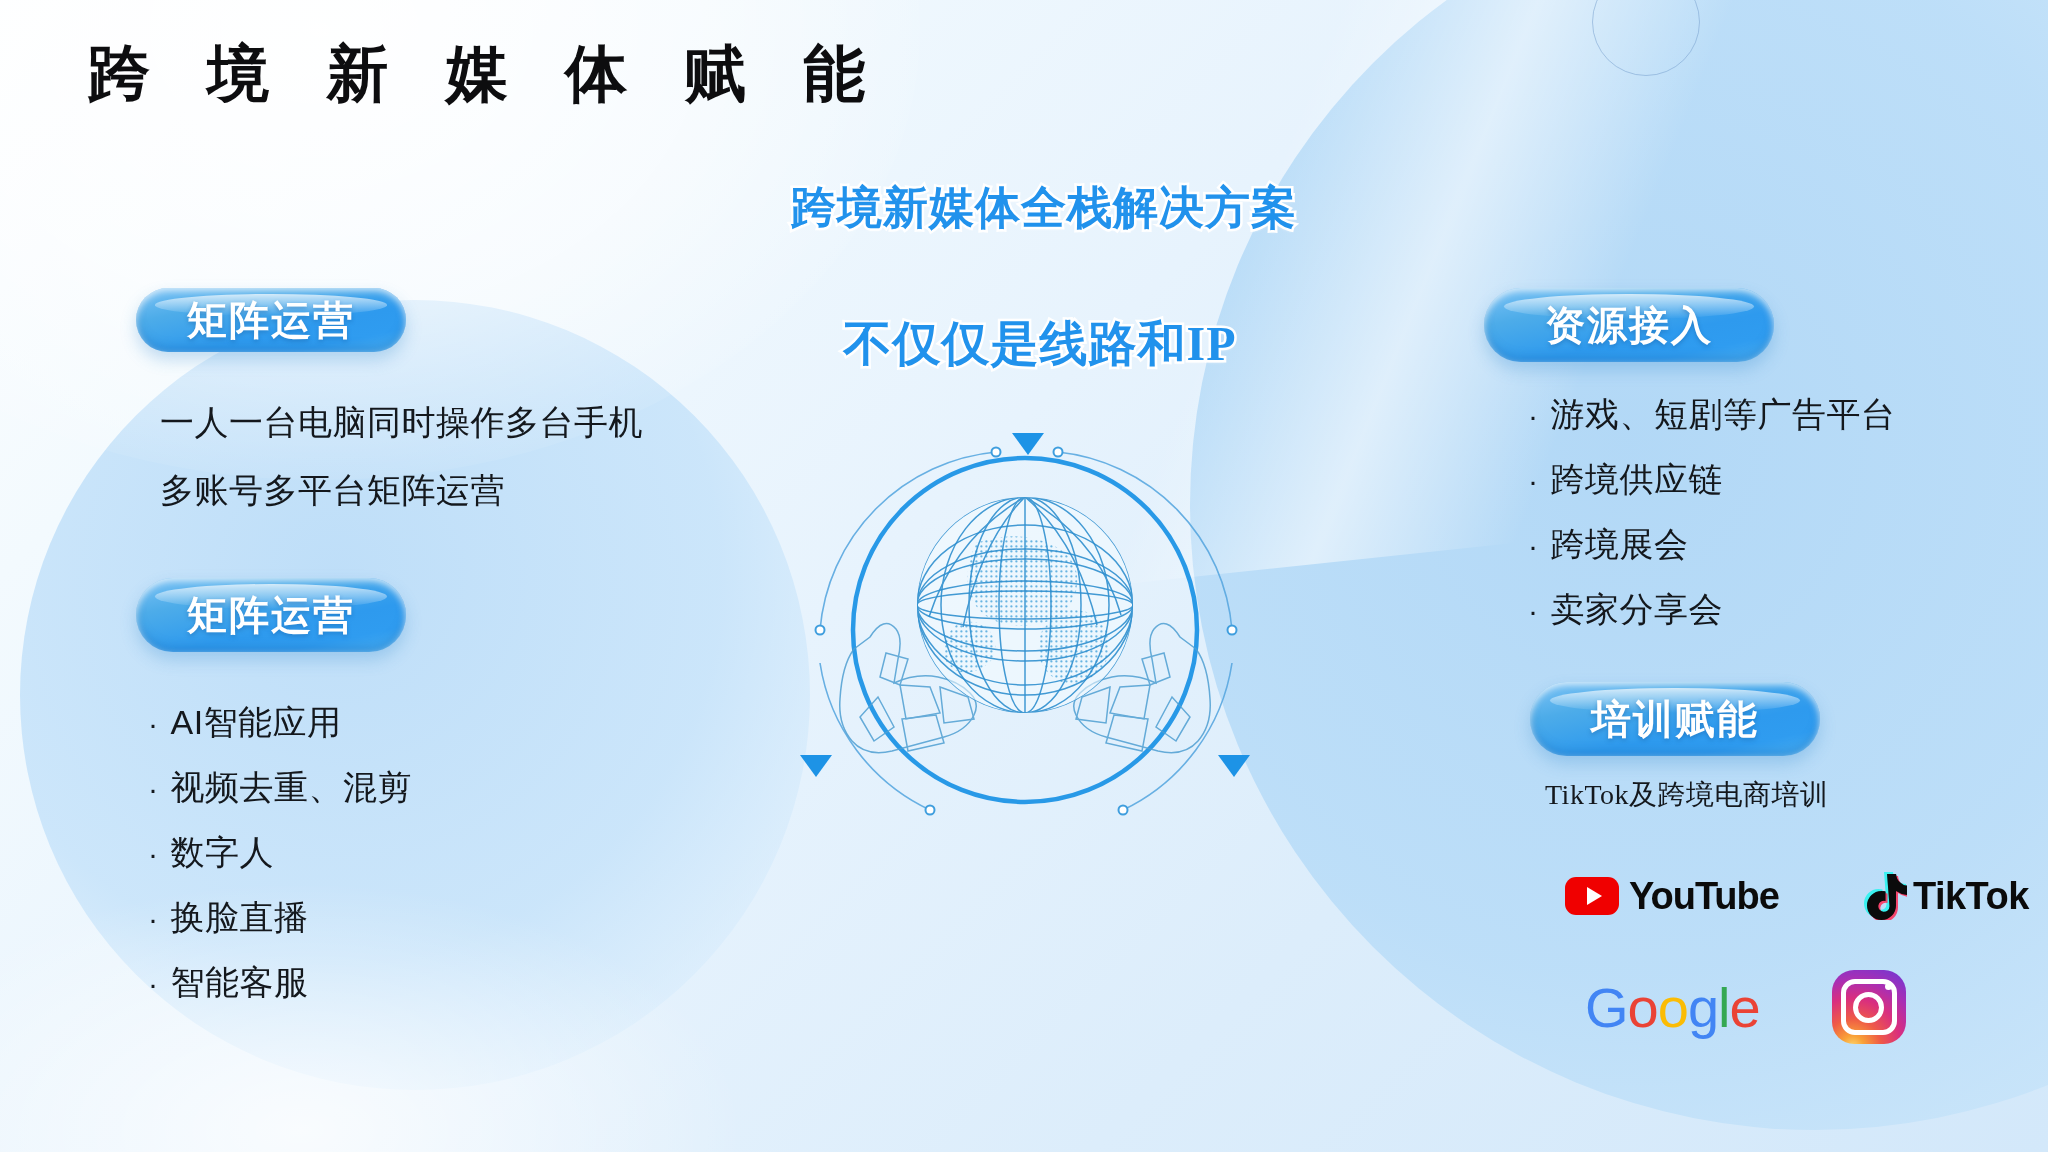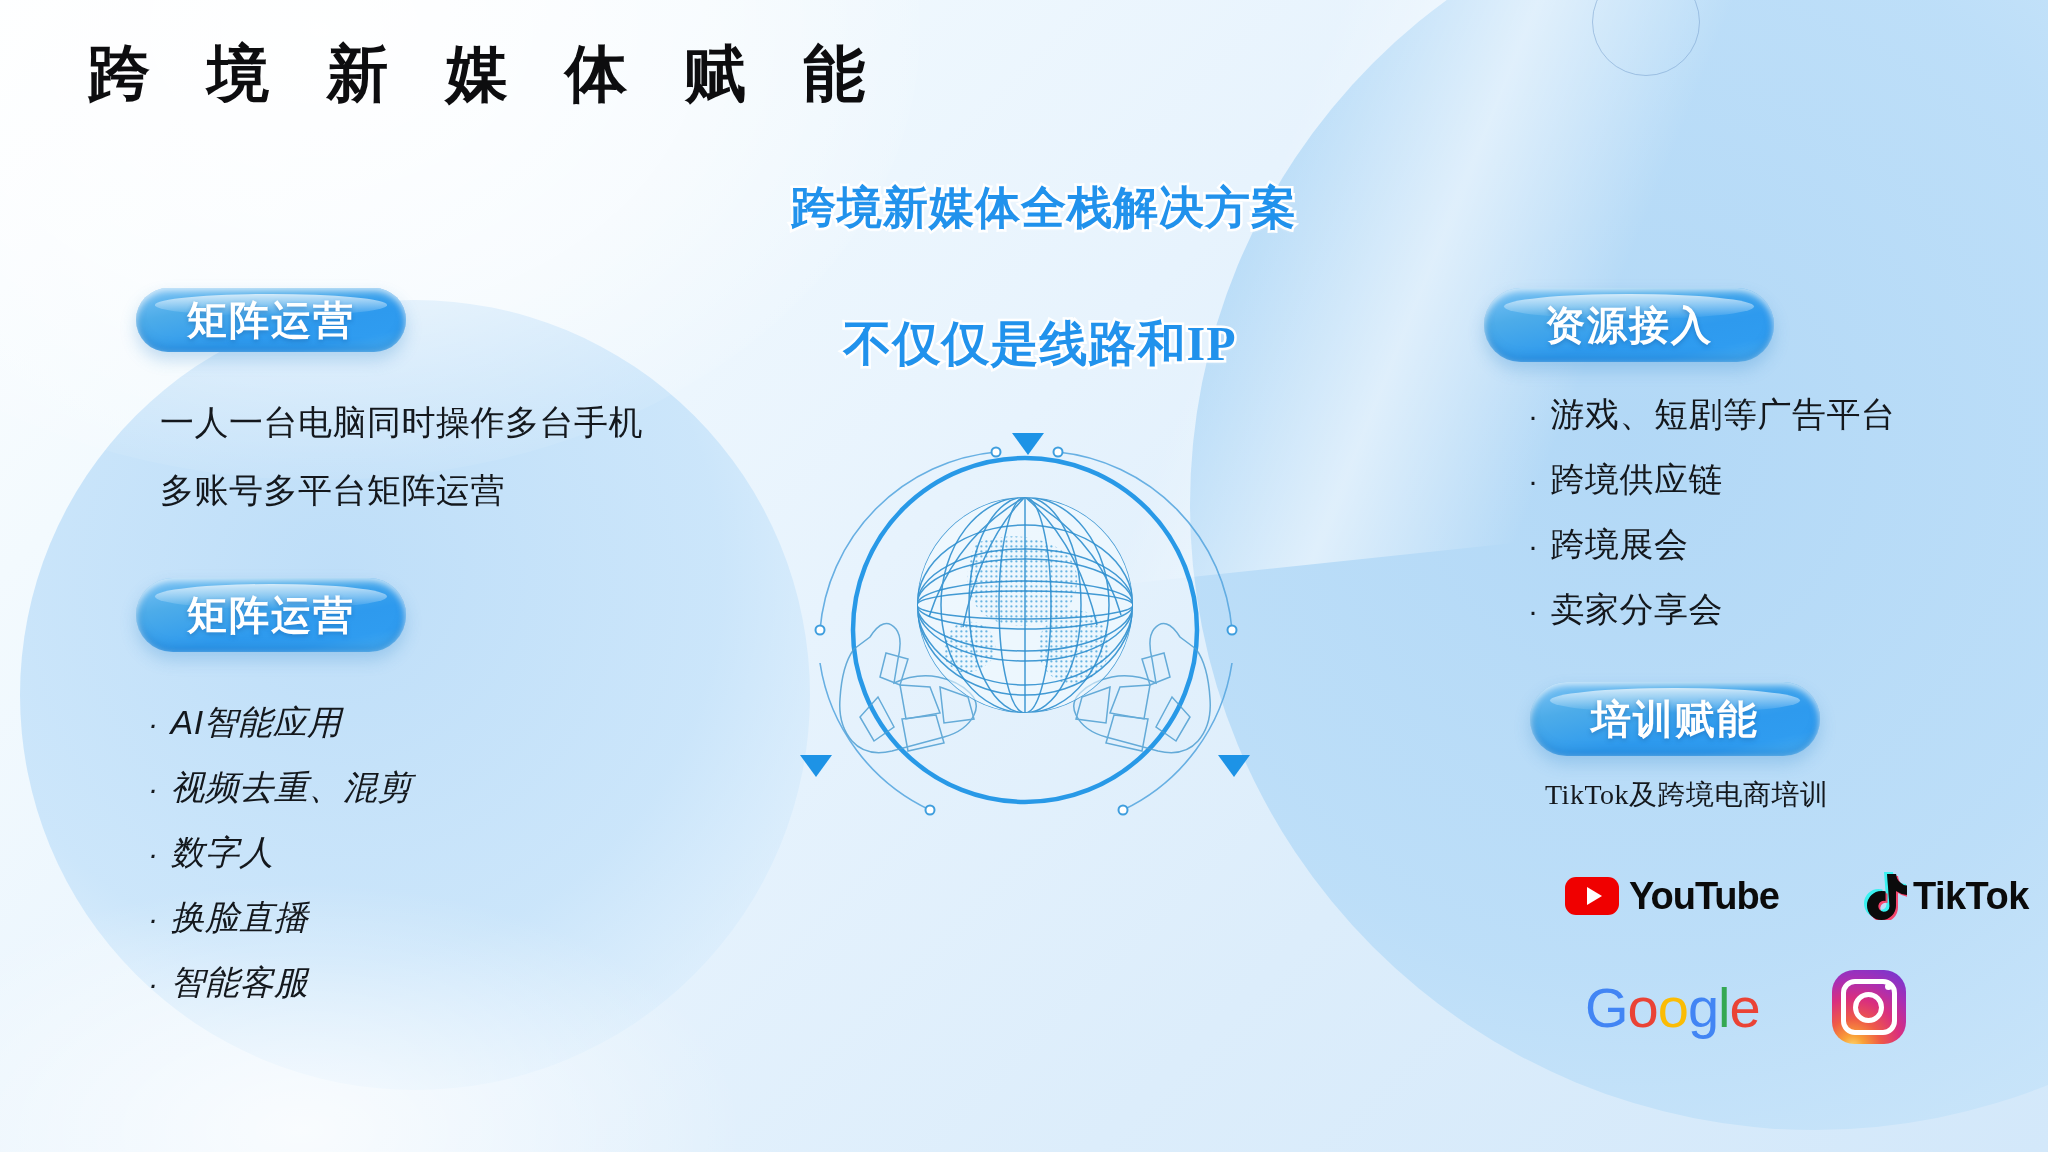--- a/index.html
+++ b/index.html
@@ -86,21 +86,21 @@
   #pill-resource{left:1484px;top:288px;width:290px;height:74px;}
   #pill-training{left:1530px;top:682px;width:290px;height:74px;}
   
   .body-line{
     position:absolute;color:#14181d;font-size:34px;white-space:nowrap;
     letter-spacing:.5px;
   }
   .bullet-dot{color:#14181d;margin-right:12px;font-size:30px;}
   #m-line-1{left:160px;top:400px;}
   #m-line-2{left:160px;top:468px;}
-  .left-bullet{left:148px;font-style:italic;}
+  .left-bullet{left:148px;}
   .right-bullet{left:1528px;}
   #s-b-1{top:700px;} #s-b-2{top:765px;} #s-b-3{top:830px;}
   #s-b-4{top:895px;text-align:center;} #s-b-5{top:960px;}
   #r-b-1{top:392px;} #r-b-2{top:457px;} #r-b-3{top:522px;} #r-b-4{top:587px;}
   #training-note{left:1545px;top:776px;font-size:28px;font-family:Liberation Serif, serif;}
   
   #globe-wrap{position:absolute;left:790px;top:415px;width:470px;height:430px;}
   
   .logo-row{position:absolute;display:flex;align-items:center;}
   #logo-row-1{left:1565px;top:872px;gap:84px;}

